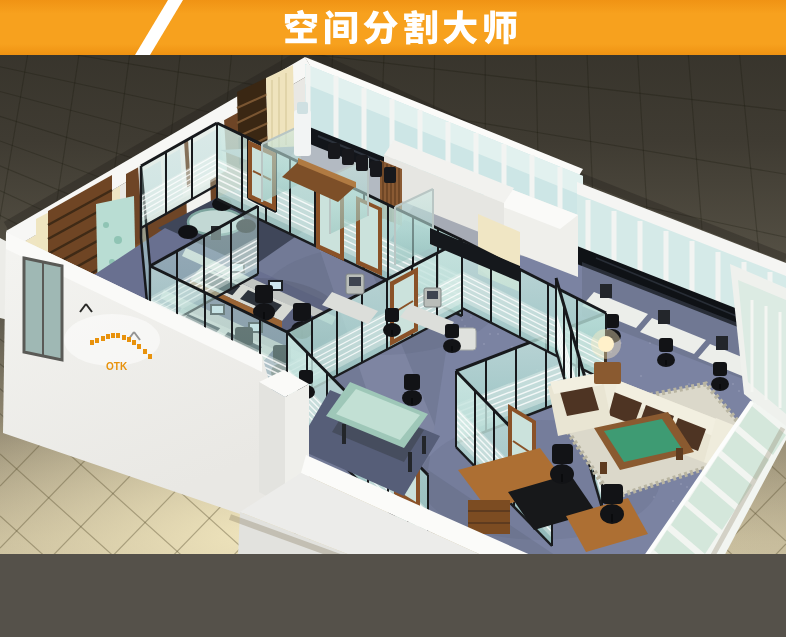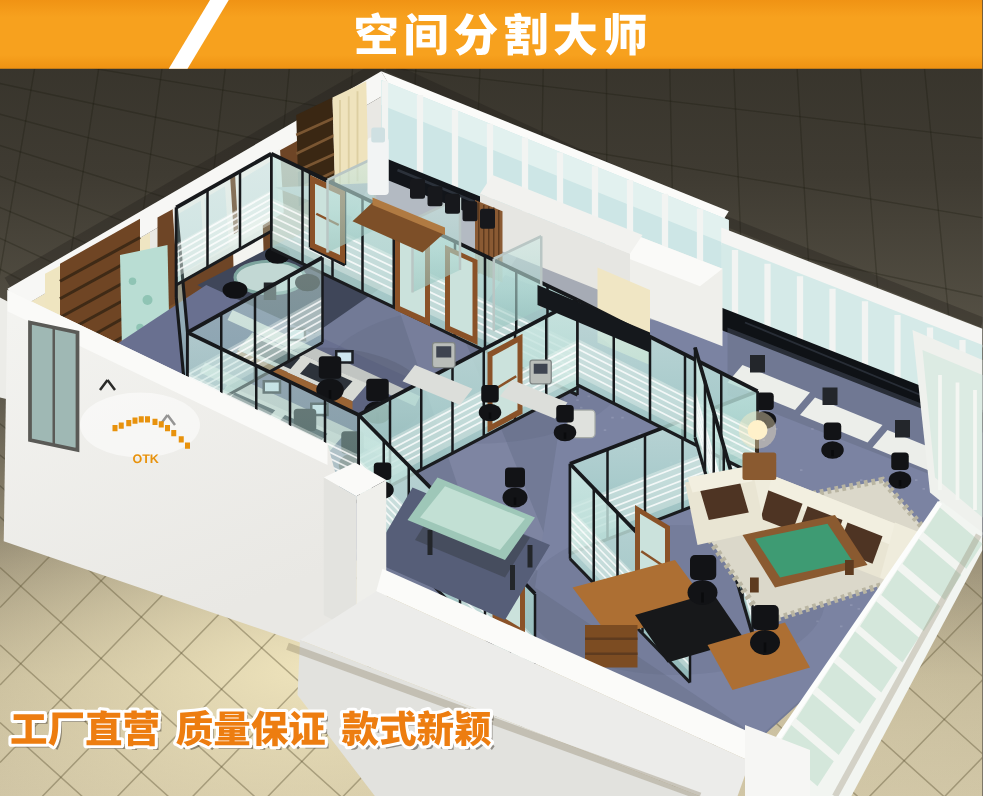--- a/index.html
+++ b/index.html
@@ -1,15 +1,15 @@
 <!DOCTYPE html>
 <html><head><meta charset="utf-8">
 <style>
 html,body{margin:0;padding:0;background:#55514a;font-family:"Liberation Sans",sans-serif}
-#stage{position:relative;width:786px;height:637px;overflow:hidden}
+#stage{position:relative;width:786px;height:554px;overflow:hidden}
 </style></head>
 <body>
 <div id="stage">
 <svg width="786" height="637" viewBox="0 0 786 637">
 <defs>
 <linearGradient id="bgv" x1="0" y1="0" x2="0" y2="1">
 <stop offset="0" stop-color="#343129"></stop>
           <stop offset="0.22" stop-color="#3f3b32"></stop>
 <stop offset="0.5" stop-color="#5f5a4d"></stop>
           <stop offset="0.7" stop-color="#9c9279"></stop>

